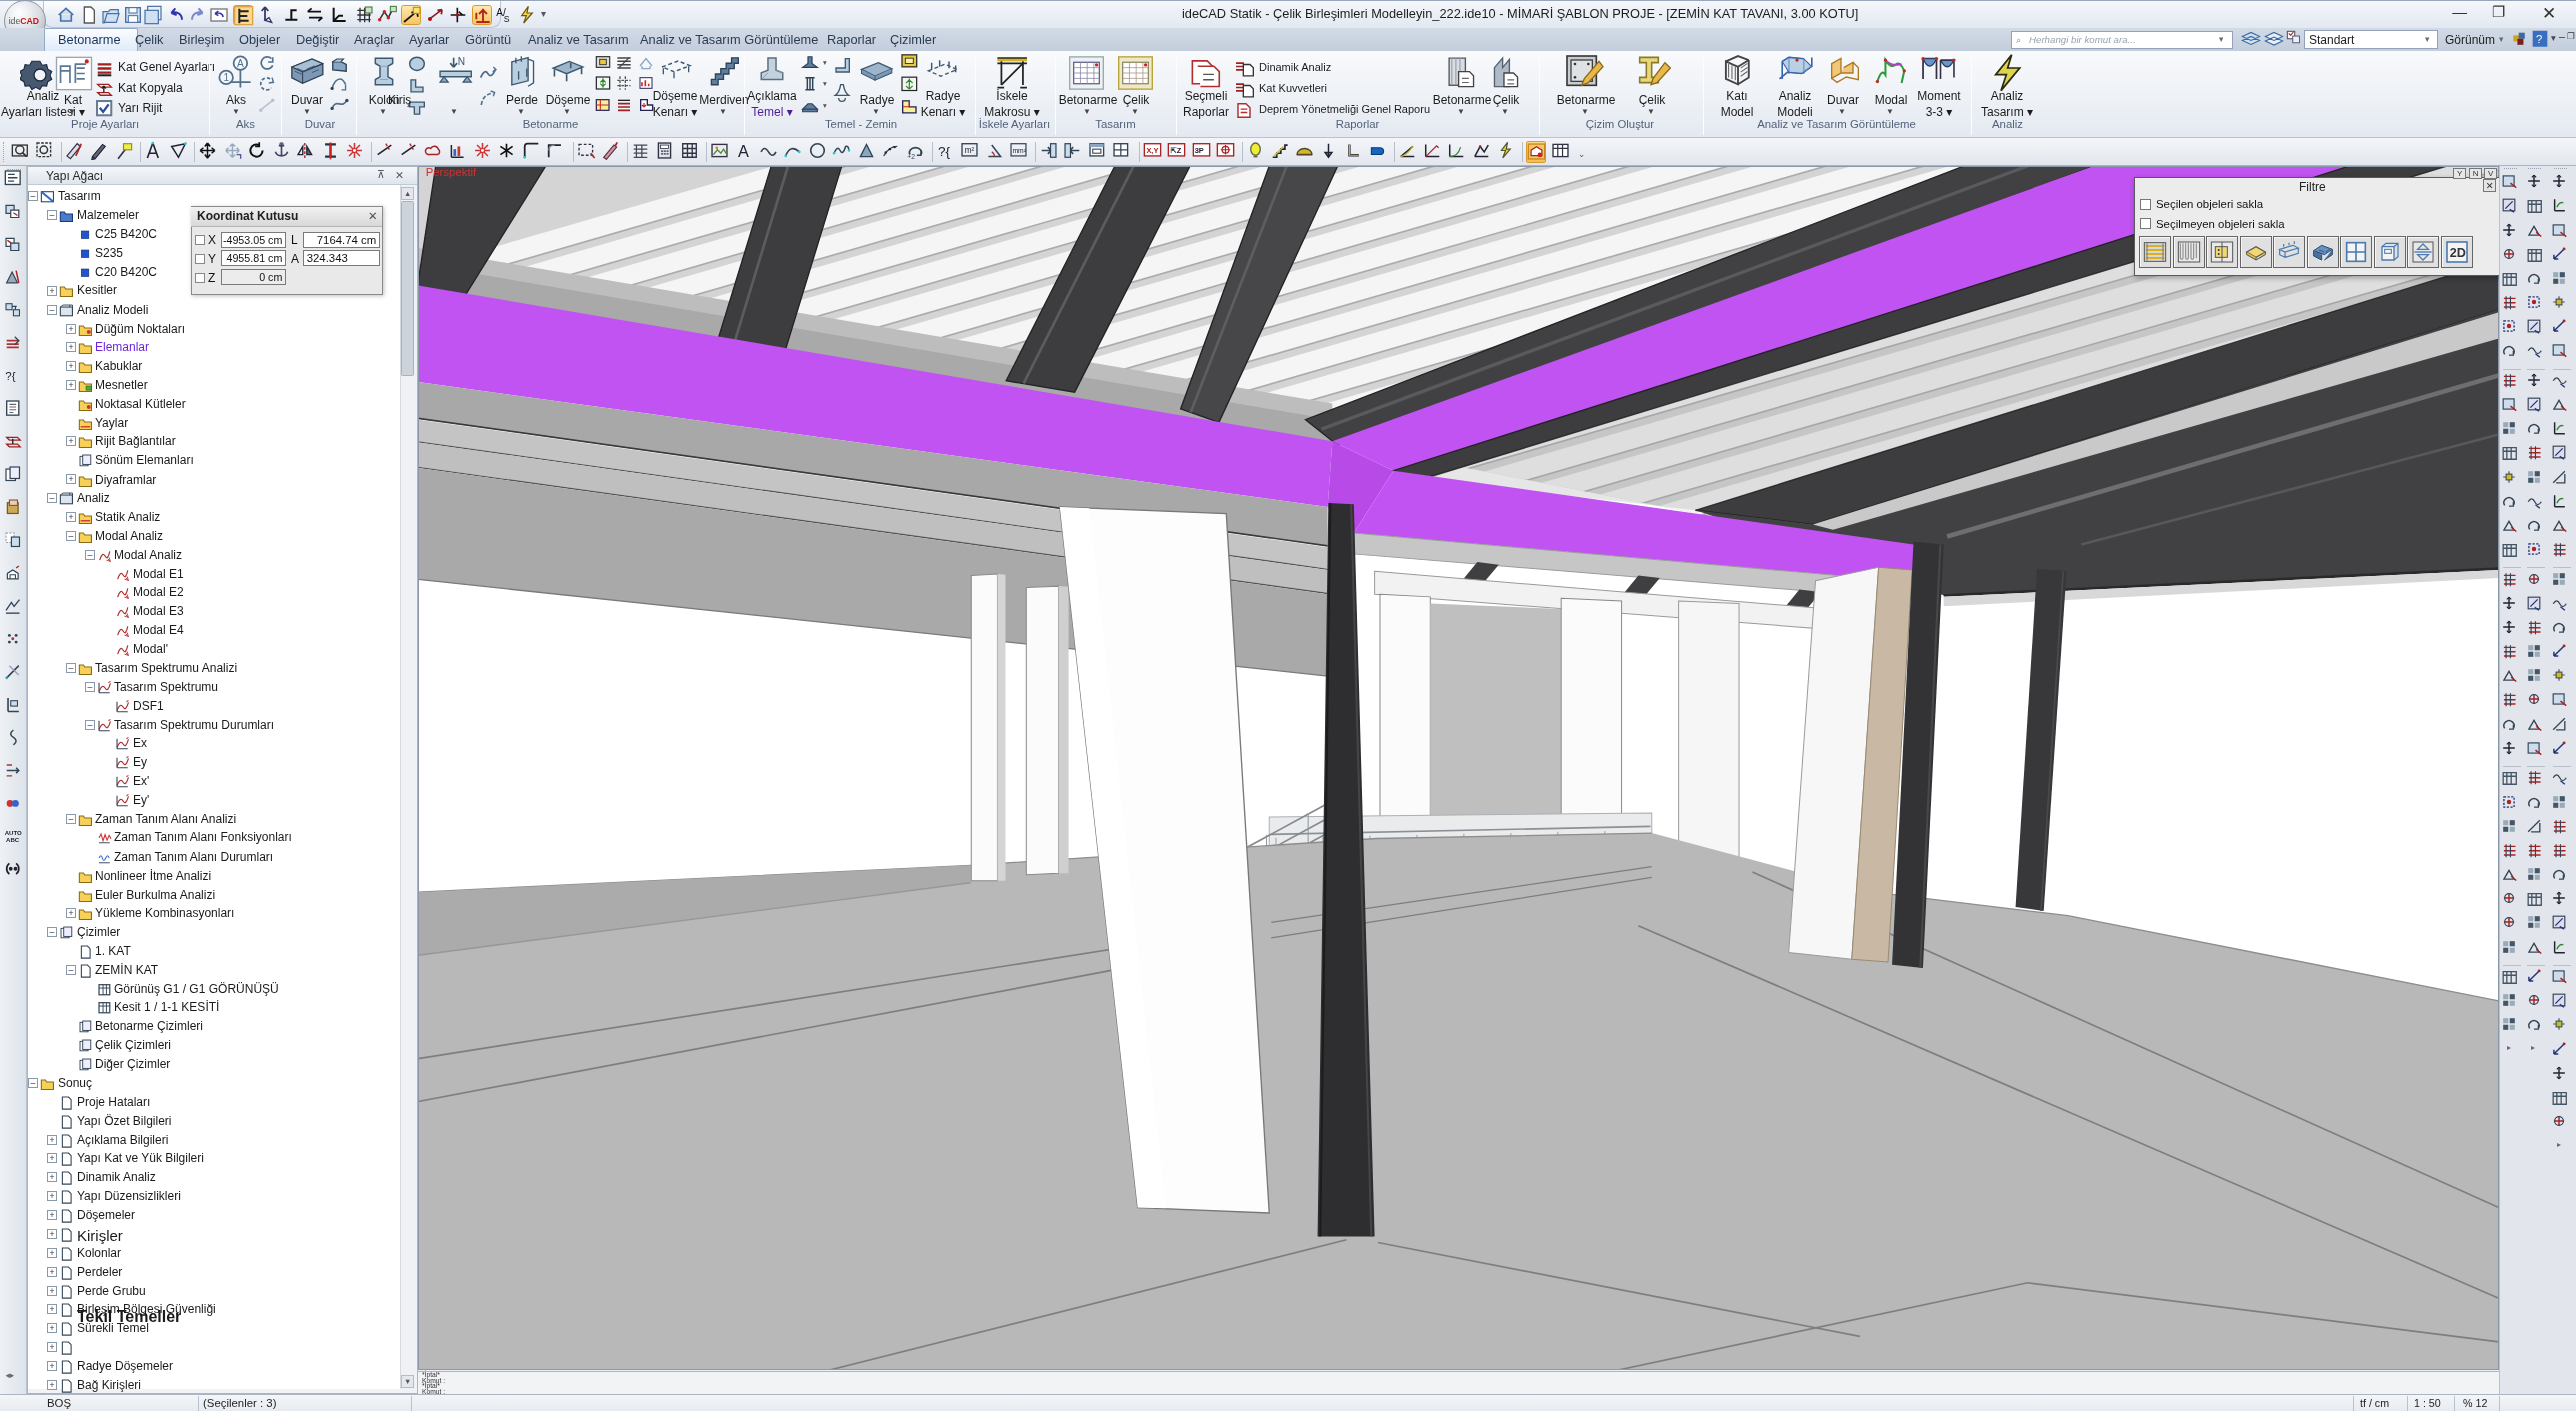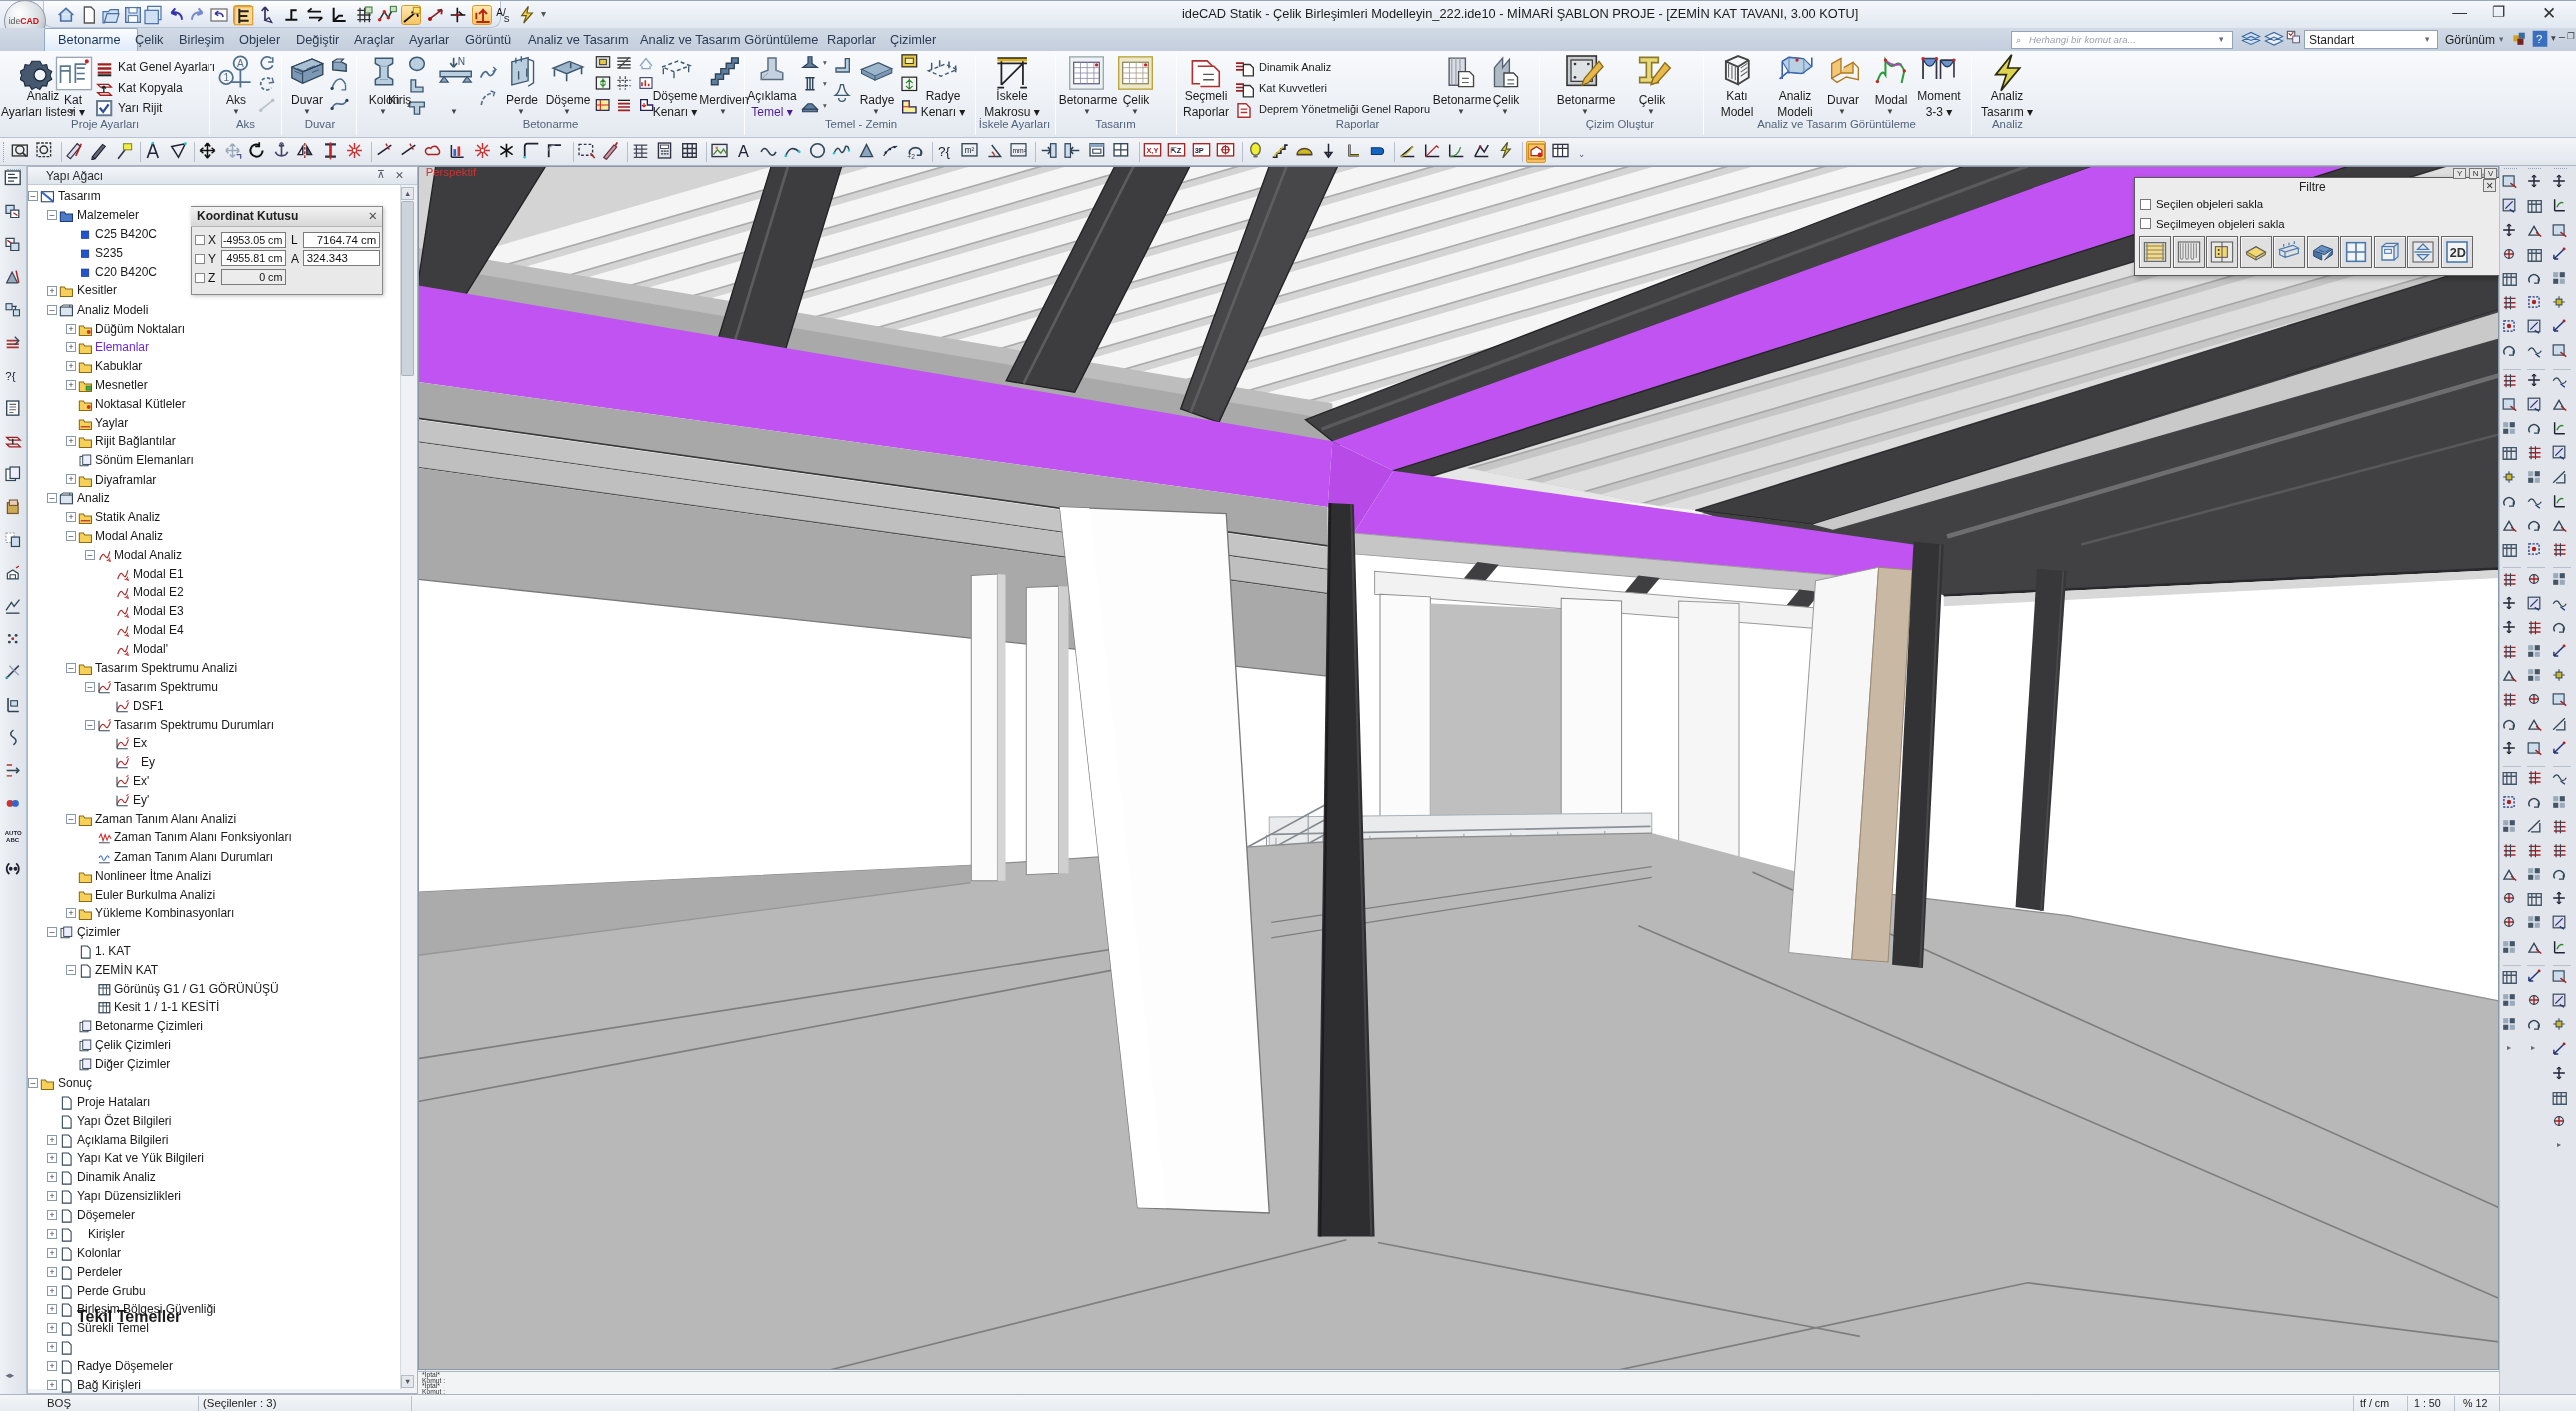--- a/index.html
+++ b/index.html
@@ -1020,21 +1020,21 @@
         <path d="M3 17 q5-12 9-5 t8-7" fill="none" stroke="#a33" stroke-width="1.8"></path>
         <path d="M3 19 h16 M3 19 V4" stroke="#345" stroke-width="1.6"></path>
         <path d="M17 4 l3-2" stroke="#c33" stroke-width="1.6"></path>
       </svg></div>
     <div class="abs txt" style="left:133px;top:736px;font-size:12px;color:#1a1a1a;">Ex</div>
     <div class="abs" style="left:115px;top:755px;width:14.8px;height:14.8px;"><svg width="14.8" height="14.8" viewBox="0 0 22 22">
         <path d="M3 17 q5-12 9-5 t8-7" fill="none" stroke="#a33" stroke-width="1.8"></path>
         <path d="M3 19 h16 M3 19 V4" stroke="#345" stroke-width="1.6"></path>
         <path d="M17 4 l3-2" stroke="#c33" stroke-width="1.6"></path>
       </svg></div>
-    <div class="abs txt" style="left:133px;top:755px;font-size:12px;color:#1a1a1a;margin-left:8px;">Ey</div>
+    <div class="abs txt" style="left:133px;top:755px;font-size:12px;color:#1a1a1a;">Ey</div>
     <div class="abs" style="left:115px;top:774px;width:14.8px;height:14.8px;"><svg width="14.8" height="14.8" viewBox="0 0 22 22">
         <path d="M3 17 q5-12 9-5 t8-7" fill="none" stroke="#a33" stroke-width="1.8"></path>
         <path d="M3 19 h16 M3 19 V4" stroke="#345" stroke-width="1.6"></path>
         <path d="M17 4 l3-2" stroke="#c33" stroke-width="1.6"></path>
       </svg></div>
     <div class="abs txt" style="left:133px;top:774px;font-size:12px;color:#1a1a1a;">Ex'</div>
     <div class="abs" style="left:115px;top:793px;width:14.8px;height:14.8px;"><svg width="14.8" height="14.8" viewBox="0 0 22 22">
         <path d="M3 17 q5-12 9-5 t8-7" fill="none" stroke="#a33" stroke-width="1.8"></path>
         <path d="M3 19 h16 M3 19 V4" stroke="#345" stroke-width="1.6"></path>
         <path d="M17 4 l3-2" stroke="#c33" stroke-width="1.6"></path>
@@ -1143,21 +1143,21 @@
     <div class="abs txt" style="left:77px;top:1189px;font-size:12px;color:#1a1a1a;">Yapı Düzensizlikleri</div>
     <div class="abs" style="left:47px;top:1210px;width:10px;height:10px;background:#fff;border:0.7px solid #8899aa;font-size:8.7px;line-height:8.7px;text-align:center;color:#334;">+</div>
     <div class="abs" style="left:59px;top:1208px;width:14.8px;height:14.8px;"><svg width="14.8" height="14.8" viewBox="0 0 22 22">
         <path d="M5 3 h9 l4 4 v14 H5 z" fill="#fff" stroke="#345" stroke-width="1.6"></path>
       </svg></div>
     <div class="abs txt" style="left:77px;top:1208px;font-size:12px;color:#1a1a1a;">Döşemeler</div>
     <div class="abs" style="left:47px;top:1229px;width:10px;height:10px;background:#fff;border:0.7px solid #8899aa;font-size:8.7px;line-height:8.7px;text-align:center;color:#334;">+</div>
     <div class="abs" style="left:59px;top:1227px;width:14.8px;height:14.8px;"><svg width="14.8" height="14.8" viewBox="0 0 22 22">
         <path d="M5 3 h9 l4 4 v14 H5 z" fill="#fff" stroke="#345" stroke-width="1.6"></path>
       </svg></div>
-    <div class="abs txt" style="left:88px;top:1227px;font-size:12px;color:#1a1a1a;">Kirişler</div>
+    <div class="abs txt" style="left:77px;top:1227px;font-size:15px;color:#1a1a1a;">Kirişler</div>
     <div class="abs" style="left:47px;top:1248px;width:10px;height:10px;background:#fff;border:0.7px solid #8899aa;font-size:8.7px;line-height:8.7px;text-align:center;color:#334;">+</div>
     <div class="abs" style="left:59px;top:1246px;width:14.8px;height:14.8px;"><svg width="14.8" height="14.8" viewBox="0 0 22 22">
         <path d="M5 3 h9 l4 4 v14 H5 z" fill="#fff" stroke="#345" stroke-width="1.6"></path>
       </svg></div>
     <div class="abs txt" style="left:77px;top:1246px;font-size:12px;color:#1a1a1a;">Kolonlar</div>
     <div class="abs" style="left:47px;top:1267px;width:10px;height:10px;background:#fff;border:0.7px solid #8899aa;font-size:8.7px;line-height:8.7px;text-align:center;color:#334;">+</div>
     <div class="abs" style="left:59px;top:1265px;width:14.8px;height:14.8px;"><svg width="14.8" height="14.8" viewBox="0 0 22 22">
         <path d="M5 3 h9 l4 4 v14 H5 z" fill="#fff" stroke="#345" stroke-width="1.6"></path>
       </svg></div>
     <div class="abs txt" style="left:77px;top:1265px;font-size:12px;color:#1a1a1a;">Perdeler</div>

